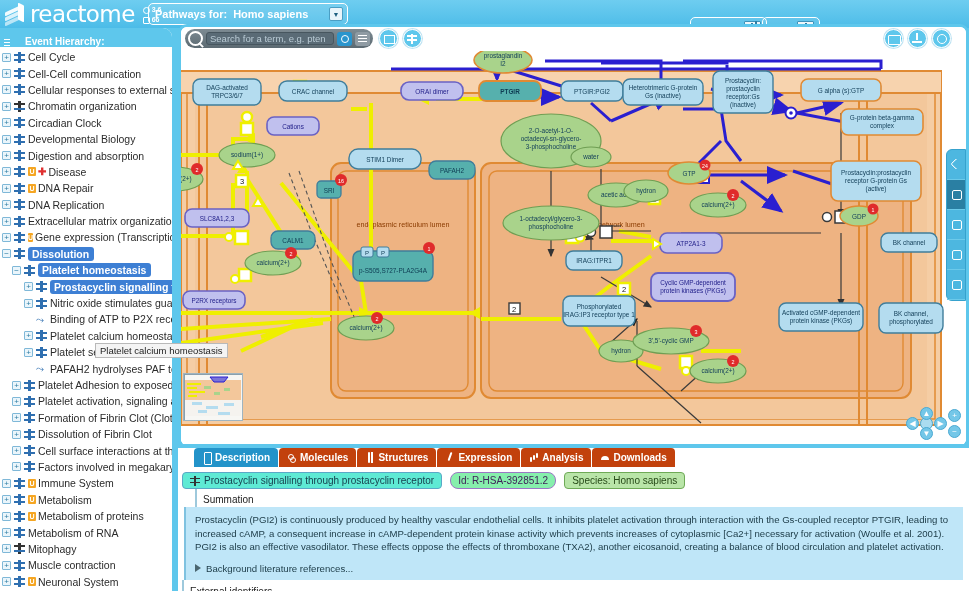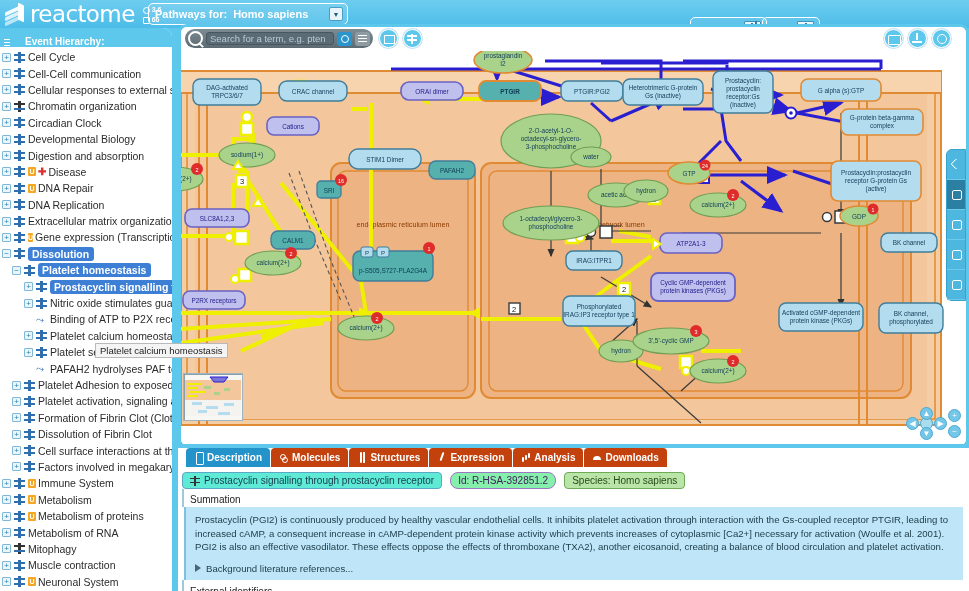--- a/index.html
+++ b/index.html
@@ -188,21 +188,21 @@
   .rsbtn { flex:1; border-bottom:1px solid #6ccaea; position:relative; }
   .rsbtn.active { background:#2a7fa3; }
   .rsbtn .ric { position:absolute; left:5px; top:50%; transform:translateY(-50%); width:10px; height:10px; }
   .rsbtn .ric::before{ content:""; position:absolute; inset:0; border:1.5px solid #fff; border-radius:2px;}
   .rsbtn.collapse .ric::before{ border:none; border-left:1.5px solid #fff; border-bottom:1.5px solid #fff; width:7px;height:7px; transform:rotate(45deg); }
 
   
   .detail {
     position:absolute; left:178px; top:448px; width:791px; height:143px; background:#ffffff;
   }
-  .dtabs { display:flex; height:19px; gap:1px; padding-left:8px; background:#ffffff; }
+  .dtabs { display:flex; height:19px; gap:1px; padding-left:16px; background:#ffffff; }
   .dtab {
     display:flex; align-items:center; gap:3px; padding:0 8px; height:19px;
     background:#c2410c; color:#ffffff; font-size:10px; font-weight:bold;
     border-top-left-radius:4px; border-top-right-radius:4px;
   }
   .dtab.active { background:#2393c9; }
   .dtab .ti { width:10px; height:11px; position:relative; }
   .dtab .ti::before{content:"";position:absolute;left:2px;top:0;width:6px;height:11px;border:1.3px solid #fff;border-radius:1px;}
   .dtab.mol .ti::before{border-radius:50%;left:1px;top:2px;width:4px;height:4px;}
   .dtab.mol .ti::after{content:"";position:absolute;right:1px;top:5px;width:4px;height:4px;border:1.3px solid #fff;border-radius:50%;}
@@ -217,21 +217,21 @@
     display:flex; align-items:center; gap:4px; border-radius:4px; font-size:10px;
     padding:2px 7px; height:17px; border:1px solid;
   }
   .chip.title { background:#5eead4; border-color:#5aa8c6; color:#17414f; }
   .chip.id { background:#86efac; border-color:#9b78c4; color:#3f2258;border-radius:8px; }
   .chip.sp { background:#b9e5a8; border-color:#6faa57; color:#274a18;text-align:center; }
   .chip .pwic2 { width:10px;height:10px;position:relative; }
   .chip .pwic2::before{content:"";position:absolute;left:4px;top:0;width:2px;height:10px;background:#333;}
   .chip .pwic2::after{content:"";position:absolute;left:0;top:2px;width:10px;height:1.5px;background:#333;box-shadow:0 4px 0 #333;}
 
-  .sumlabel { font-size:10px; color:#222; padding:5px 0 2px 6px; border-left:2px solid #9ec9dc; margin-left:4px;}
+  .sumlabel { font-size:10px; color:#222; padding:5px 0 2px 6px; border-left:2px solid #9ec9dc; margin-left:17px;}
   .sumbox {
     margin:0 6px 0 6px; background:#bfe6f8; border-left:2px solid #7fc2e0;
     padding:6px 9px 5px 9px; font-size:9.6px; line-height:13.5px; color:#1b3a46;
   }
   .litref { display:flex; align-items:center; gap:5px; margin-top:8px; font-size:9.6px; color:#1b3a46;}
   .tri { width:0;height:0;border-left:6px solid #4a6670;border-top:4px solid transparent;border-bottom:4px solid transparent;}
   .extid { font-size:10px; color:#222; padding:6px 0 0 6px; border-left:2px solid #9ec9dc; margin-left:4px;}
   .shadow-strip { position:absolute; left:178px; top:444px; width:791px; height:4px; background:#5ec7ec; }
 </style>
 </head>

